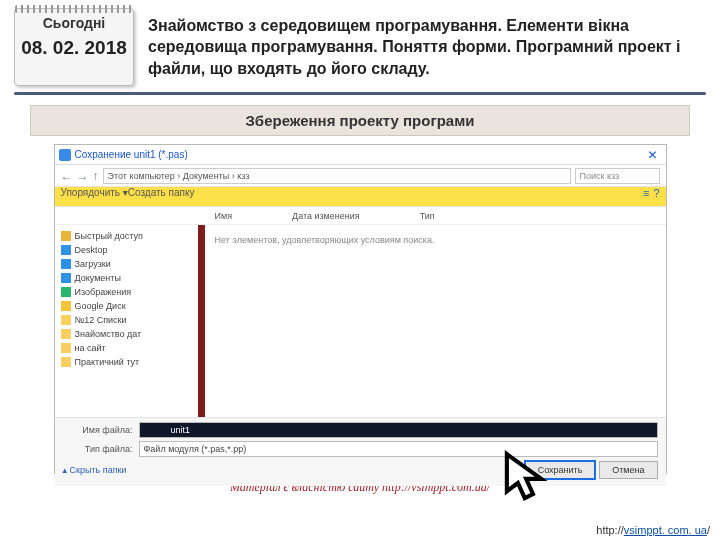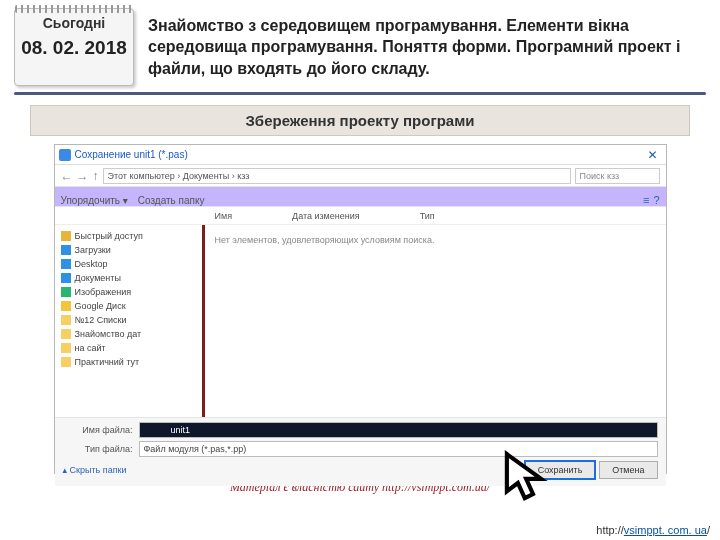--- a/index.html
+++ b/index.html
@@ -109,46 +109,45 @@
     border-bottom:1px solid #e4e4e4;
     color:#555;
   }
   .nav-btn { color:#77808a; font-size:12px; }
   .path { flex:1; border:1px solid #ccc; height:16px; display:flex; align-items:center; padding:0 4px; font-size:9px; color:#555;}
   .search { width:85px; border:1px solid #ccc; height:16px; display:flex; align-items:center; padding:0 4px; font-size:9px; color:#888;}
 
   .toolbar {
     height:20px;
     display:flex;
-    align-items:flex-end;
+    align-items:flex-start;
     padding:0 6px;
-    gap:10px;
     border-bottom:1px solid #e4e4e4;
-    background:#c4b5fd;
+    background:#fde047;
     color:#555;
   }
   .toolbar .sp { margin-left:auto; display:flex; gap:4px; color:#2a63b8; font-size:11px;}
   .colhead {
     height:18px;
     display:flex;
     align-items:center;
     padding-left:160px;
     gap:60px;
     font-size:9px;
     color:#555;
     border-bottom:1px solid #eee;
   }
 
   .body {
     display:flex;
     height: calc(100% - 20px - 22px - 20px - 18px - 56px);
   }
   .side {
     width:150px;
-    border-right:3px solid #7f1d1d;
+    border-right:7px solid #7f1d1d;
     padding:4px 6px;
     overflow:hidden;
     font-size:9px;
   }
   .side .item { display:flex; align-items:center; gap:4px; padding:2px 0; }
   .ico { width:10px; height:10px; display:inline-block; }
   .star{background:#e7b43c;}
   .desk{background:#2f91e4;}
   .down{background:#2f91e4;}
   .doc {background:#2f91e4;}
@@ -251,26 +250,26 @@
     <span>Тип</span>
   </div>
 
   <div class="body">
     <div class="side">
       <div class="item">
           <span class="ico star"></span>
           <span>Быстрый доступ</span>
         </div>
       <div class="item">
+          <span class="ico desk"></span>
+          <span>Desktop</span>
+        </div>
+      <div class="item">
           <span class="ico down"></span>
           <span>Загрузки</span>
-        </div>
-      <div class="item">
-          <span class="ico desk"></span>
-          <span>Desktop</span>
         </div>
       <div class="item">
           <span class="ico doc"></span>
           <span>Документы</span>
         </div>
       <div class="item">
           <span class="ico pic"></span>
           <span>Изображения</span>
         </div>
       <div class="item">

